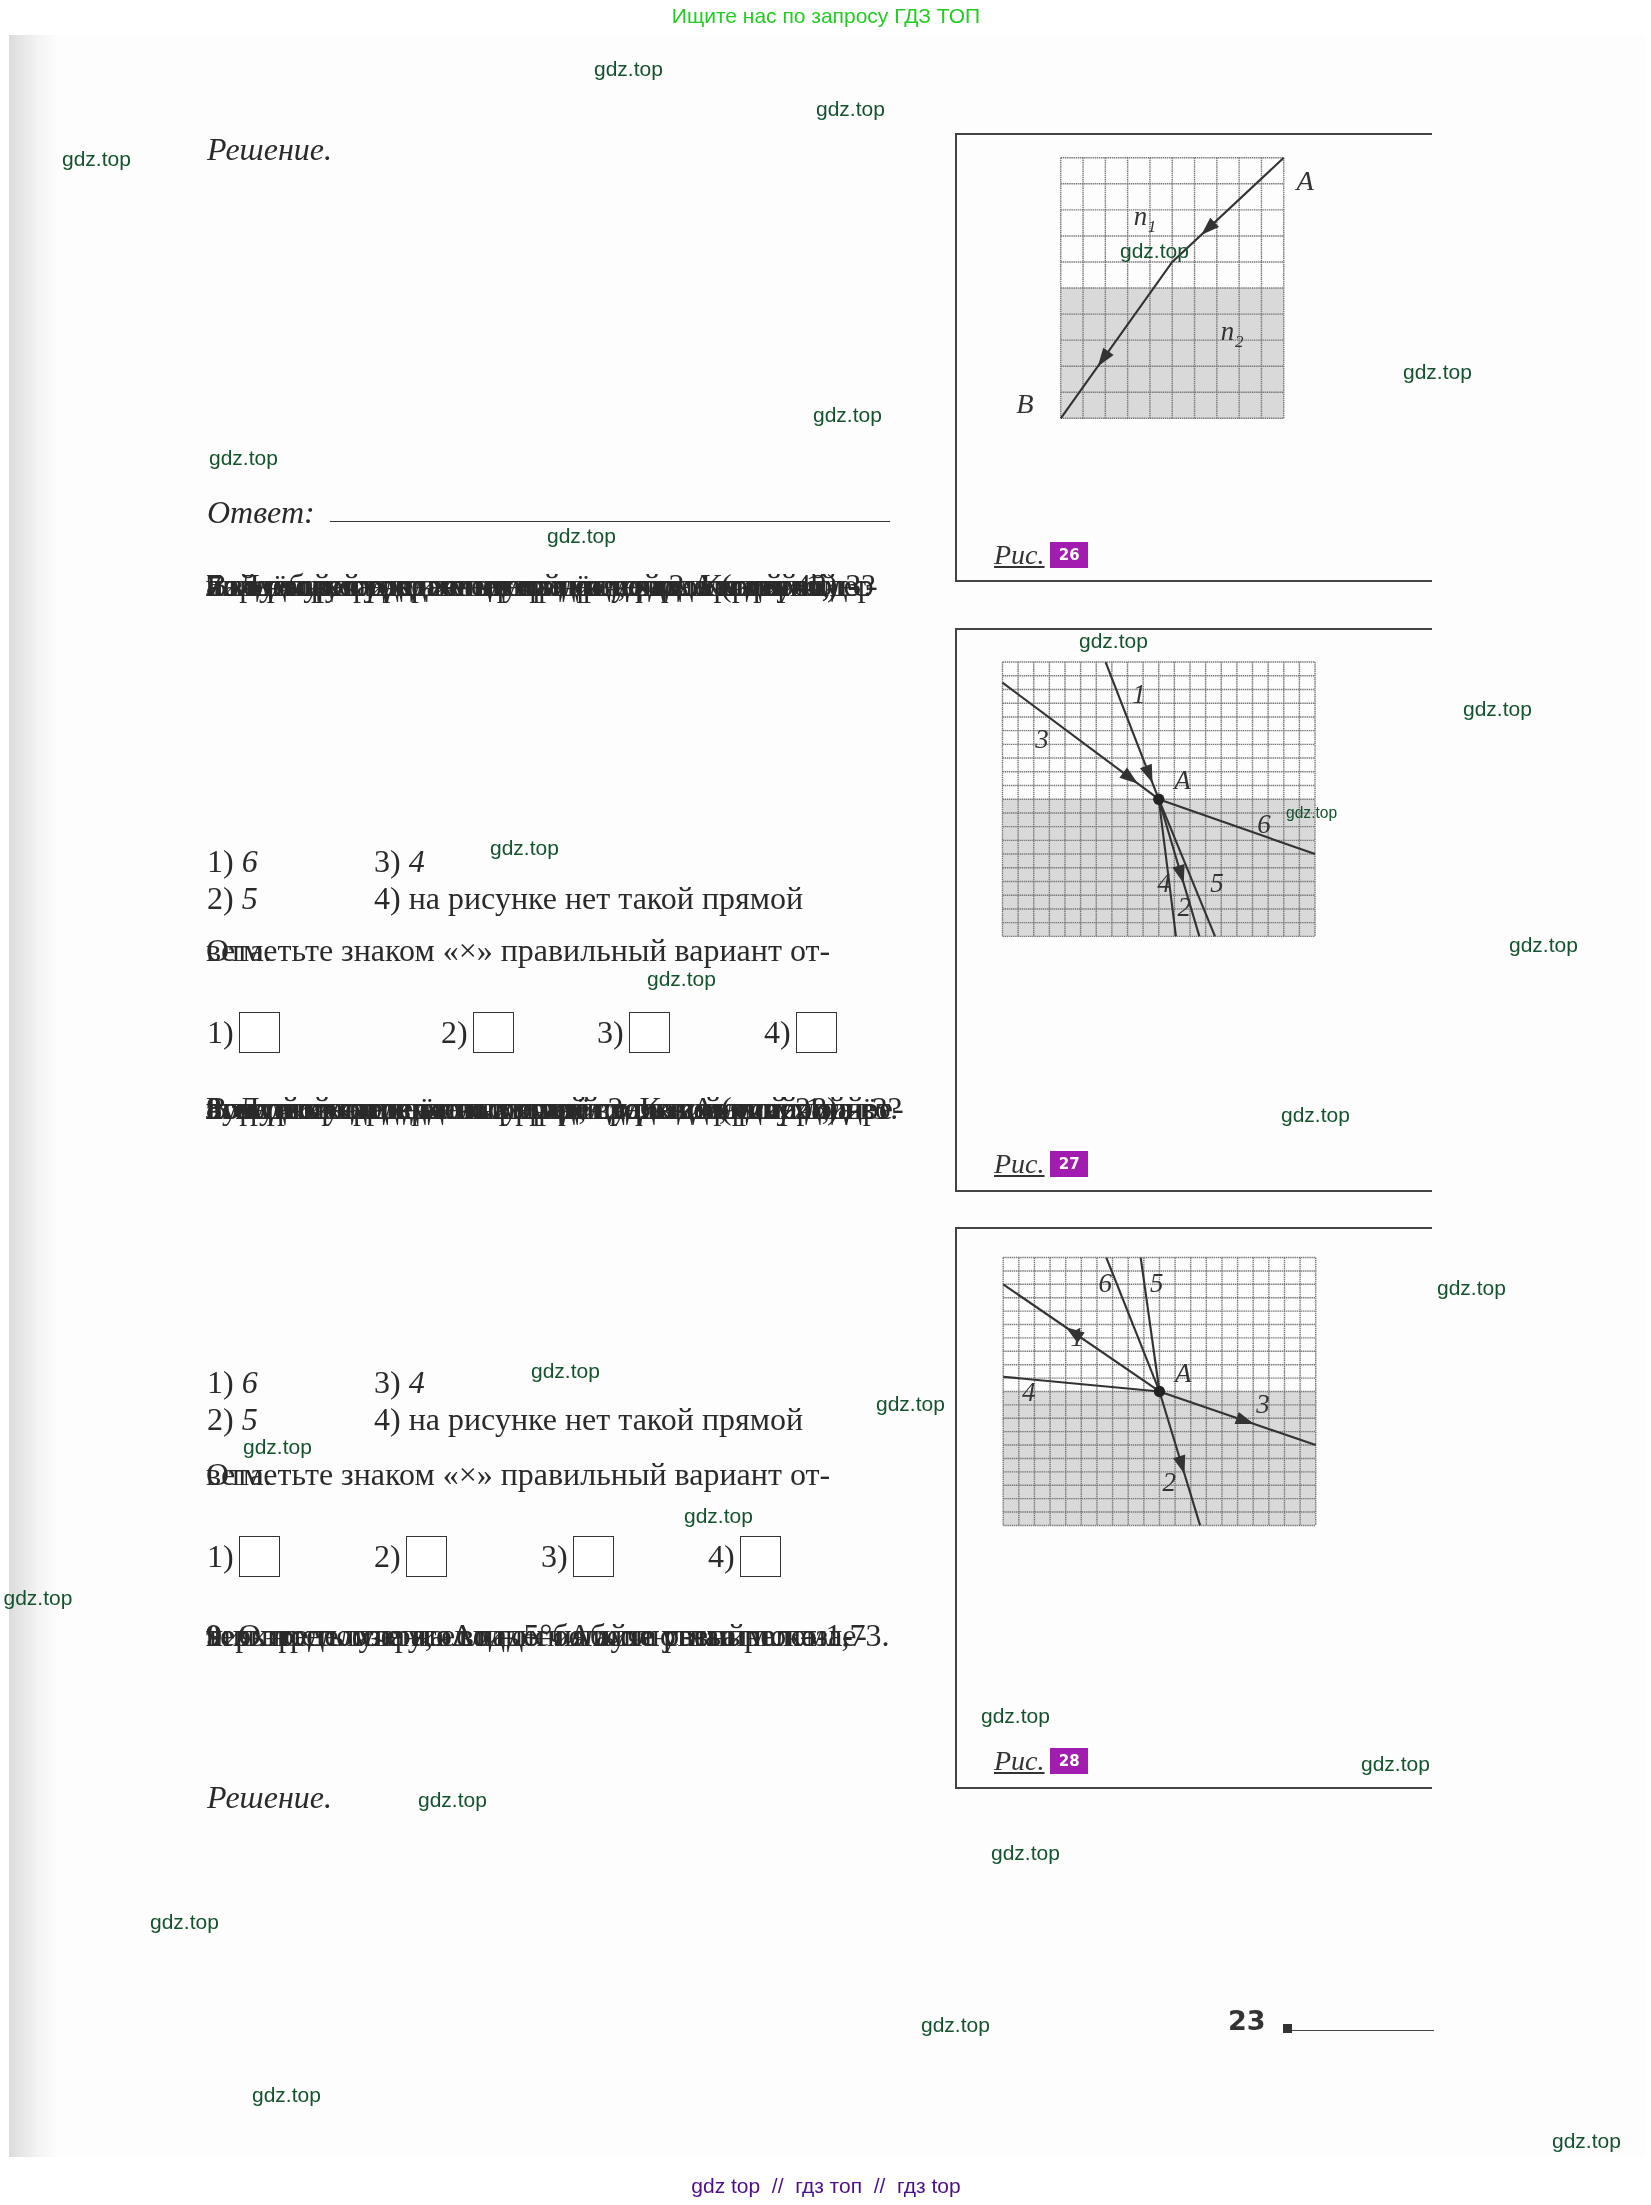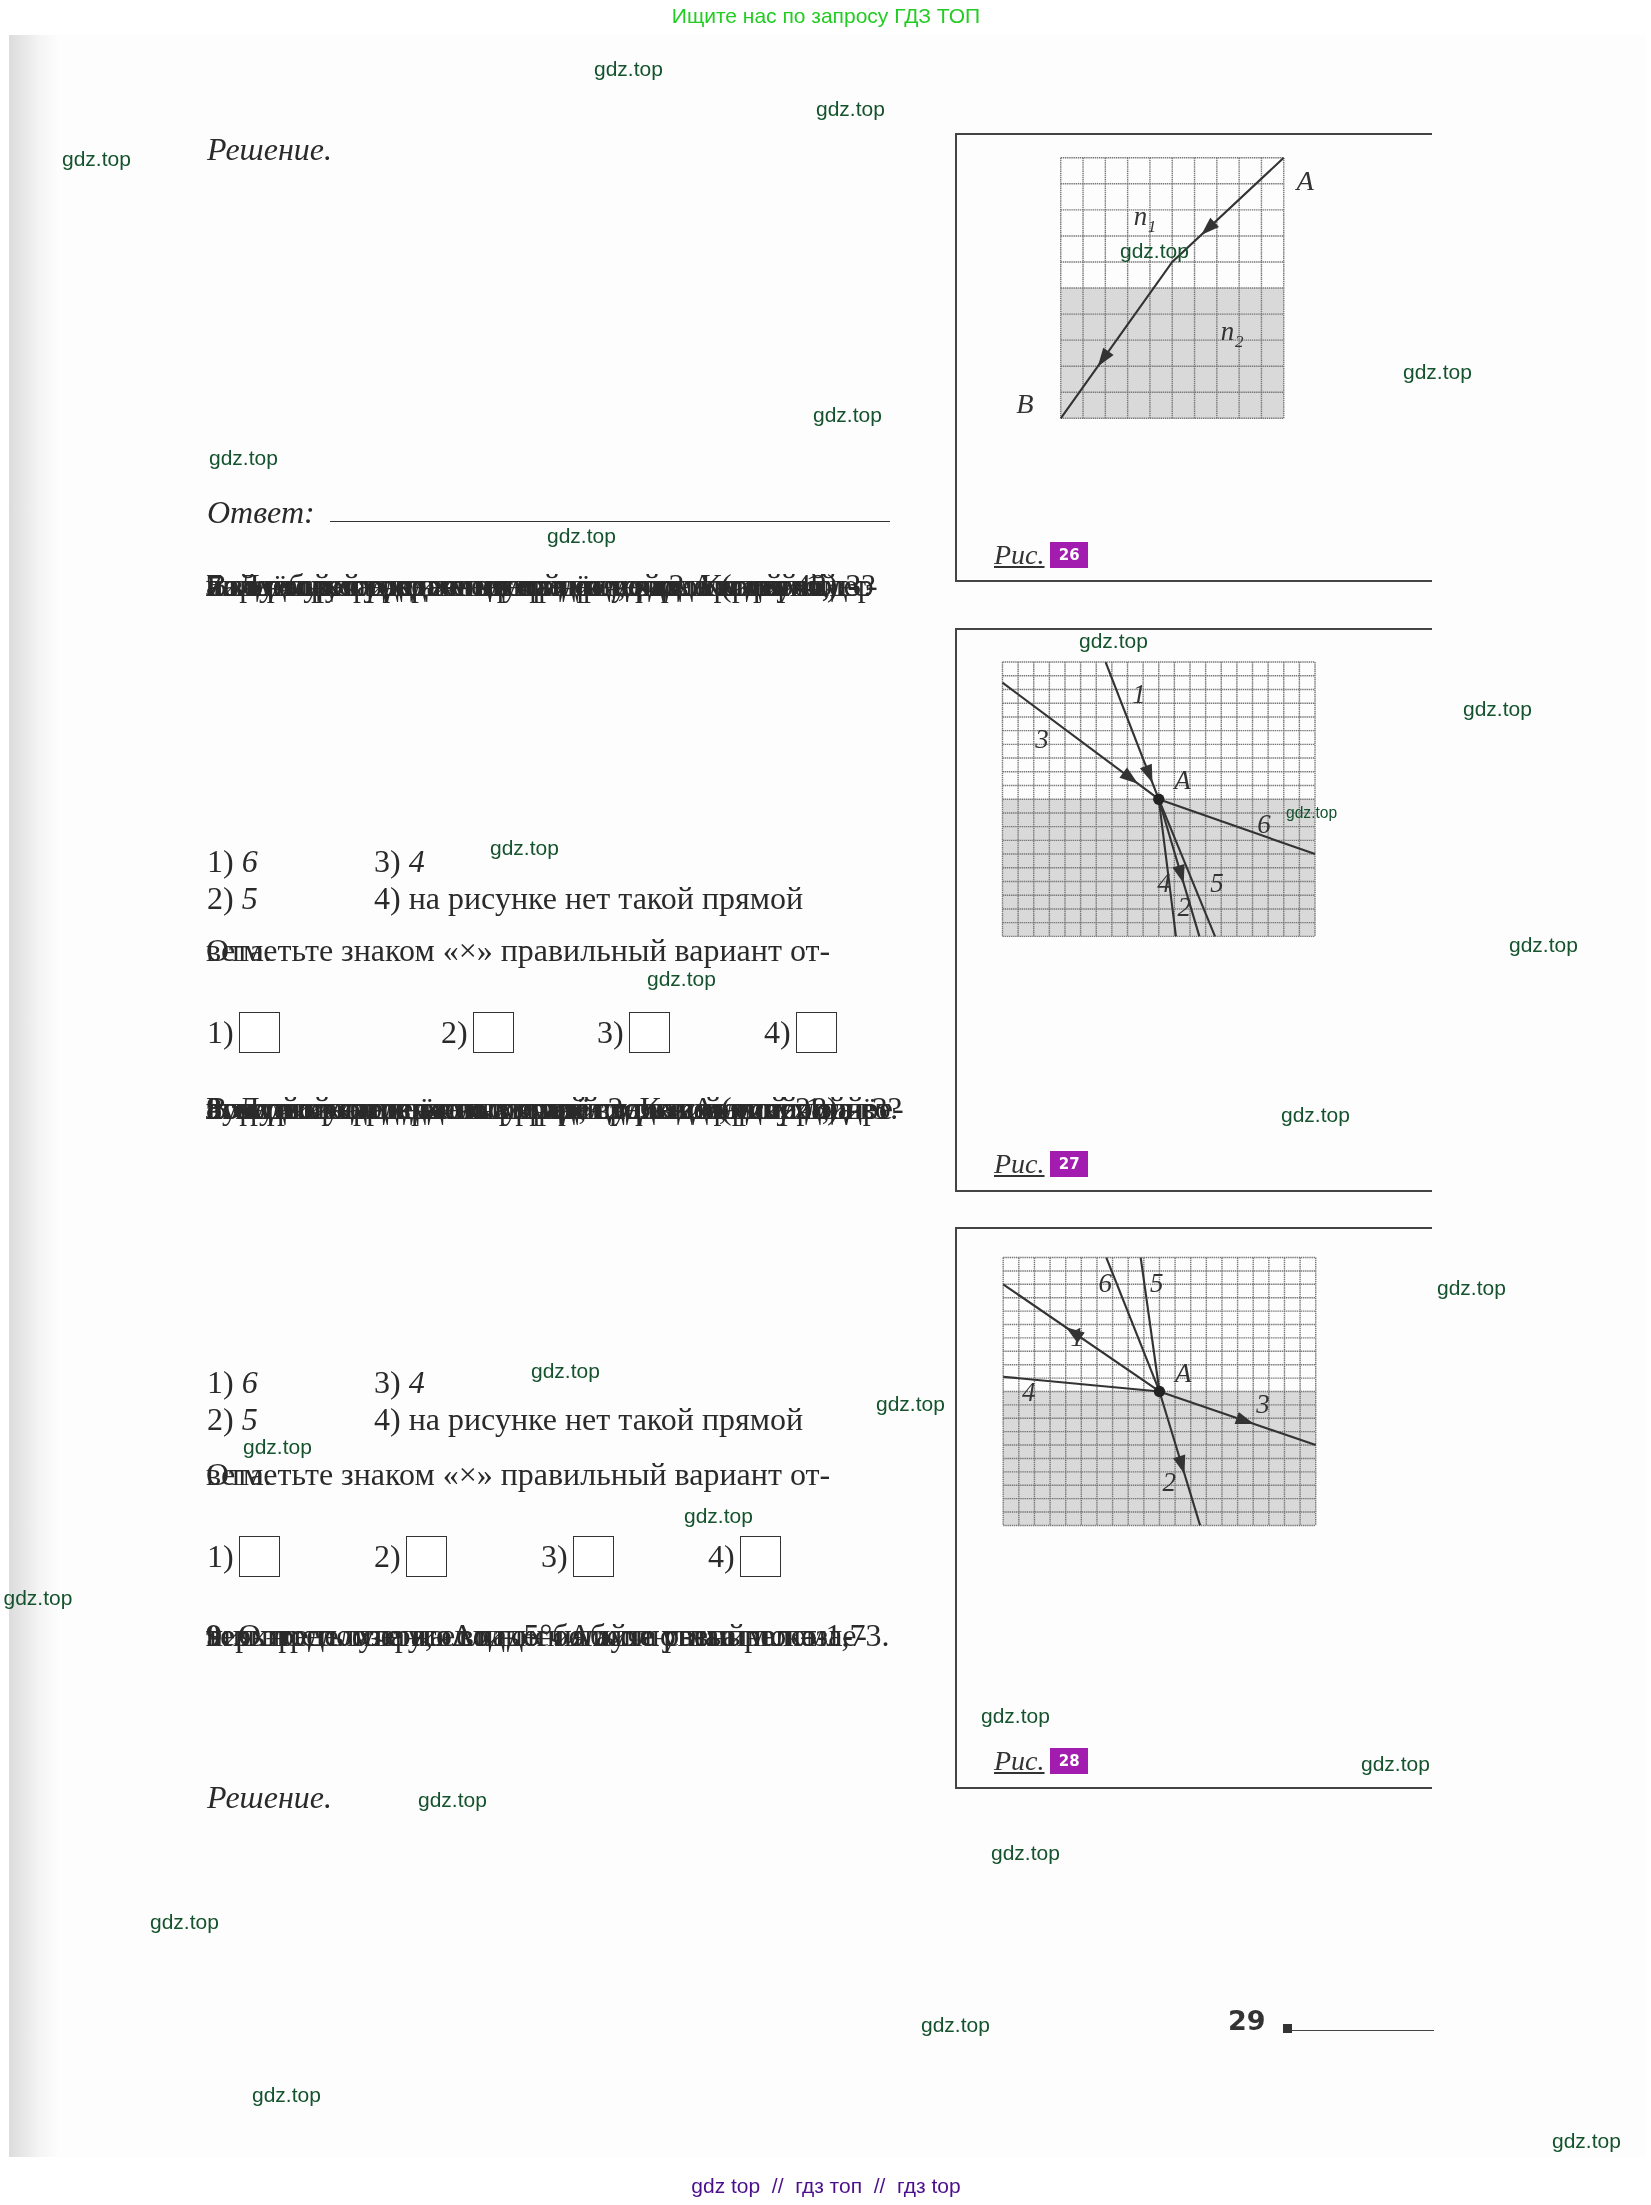--- a/index.html
+++ b/index.html
@@ -299,21 +299,21 @@
     <polygon points="323.8050487178554,348.3902704984245 324.8704462425923,320.8972726969063 307.6454563216968,326.1221863062446" fill="#333"></polygon>
     <text x="292.90999999999997" y="371.85999999999996" font-size="38">2</text>
     <circle cx="288.5" cy="232" r="8" fill="#222"></circle>
     <text x="310.5" y="218" font-size="38">A</text>
   </svg>
 <div class="fig-cap" style="left:994px;top:1745px;">
   <span class="ric">Рис.</span>
   <span class="num">28</span>
 </div>
 
-<div class="page-num" style="left:1228px;top:2005px;">29</div>
+<div class="page-num" style="left:1228px;top:2005px;">23</div>
 <div style="position:absolute;left:1283px;top:2024px;width:8.5px;height:8.5px;background:#333;"></div>
 <div style="position:absolute;left:1292px;top:2030px;width:142px;height:1.4px;background:#444;"></div>
 
 <div class="wm" style="left:594px;top:57px">gdz.top</div>
 <div class="wm" style="left:816px;top:97px">gdz.top</div>
 <div class="wm" style="left:62px;top:147px">gdz.top</div>
 <div class="wm" style="left:1120px;top:239px">gdz.top</div>
 <div class="wm" style="left:1403px;top:360px">gdz.top</div>
 <div class="wm" style="left:813px;top:403px">gdz.top</div>
 <div class="wm" style="left:209px;top:446px">gdz.top</div>

